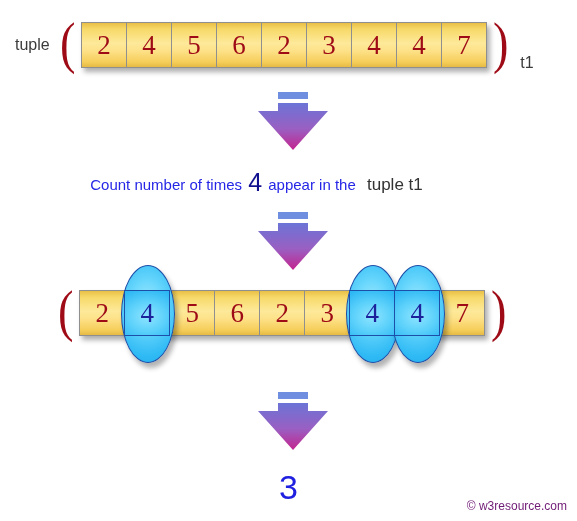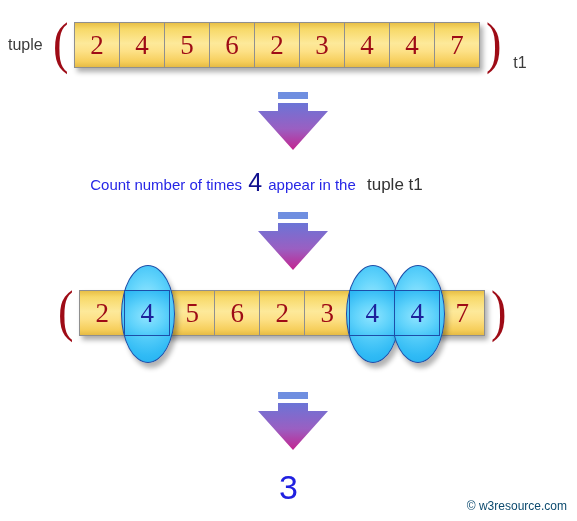--- a/index.html
+++ b/index.html
@@ -14,21 +14,21 @@
     overflow: hidden;
     font-family: "Liberation Sans", sans-serif;
   }
 
   
   .tuple-row {
     position: absolute;
     display: flex;
     align-items: center;
   }
-  #row-top    { left: 8px;  top: 18px;  }
+  #row-top    { left: 15px;  top: 18px;  }
   #row-bottom { left: 56px; top: 290px; }
 
   .side-label {
     font-size: 16px;
     color: #3b3b3b;
     font-family: "Liberation Sans", sans-serif;
     white-space: nowrap;
   }
   .side-label.left  { margin-right: 8px; }
   .side-label.right { margin-left: 10px; margin-top: 36px; }
@@ -144,21 +144,21 @@
     color: #2020e0;
     font-family: "Liberation Sans", sans-serif;
   }
 
   
   #footer {
     position: absolute;
     right: 10px;
     bottom: 8px;
     font-size: 12px;
-    color: #0c4a6e;
+    color: #701a75;
     font-family: "Liberation Sans", sans-serif;
     white-space: nowrap;
   }
 </style>
 </head>
 <body>
 
 <div class="tuple-row" id="row-top">
   <span class="side-label left">tuple</span>
   <span class="paren open">(</span>

